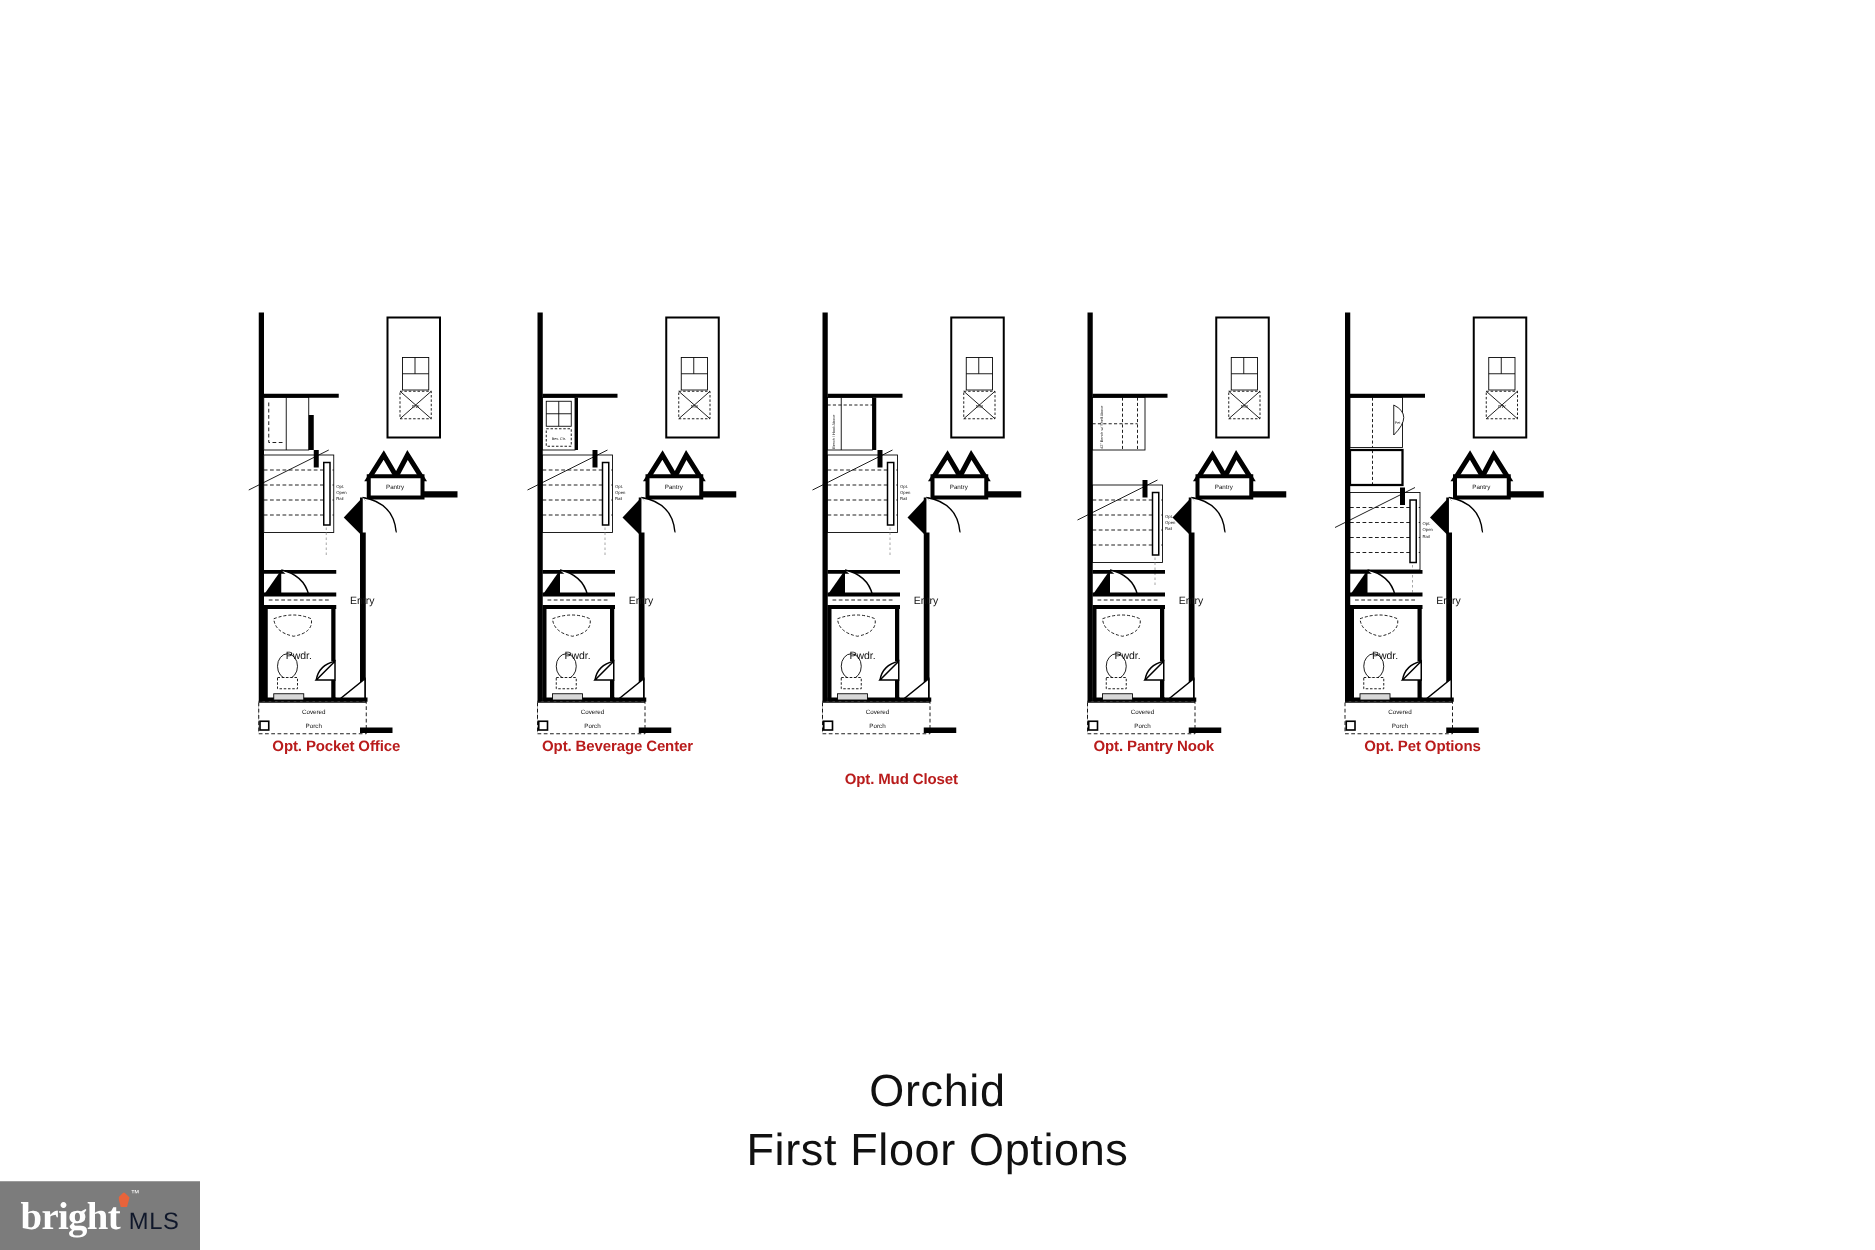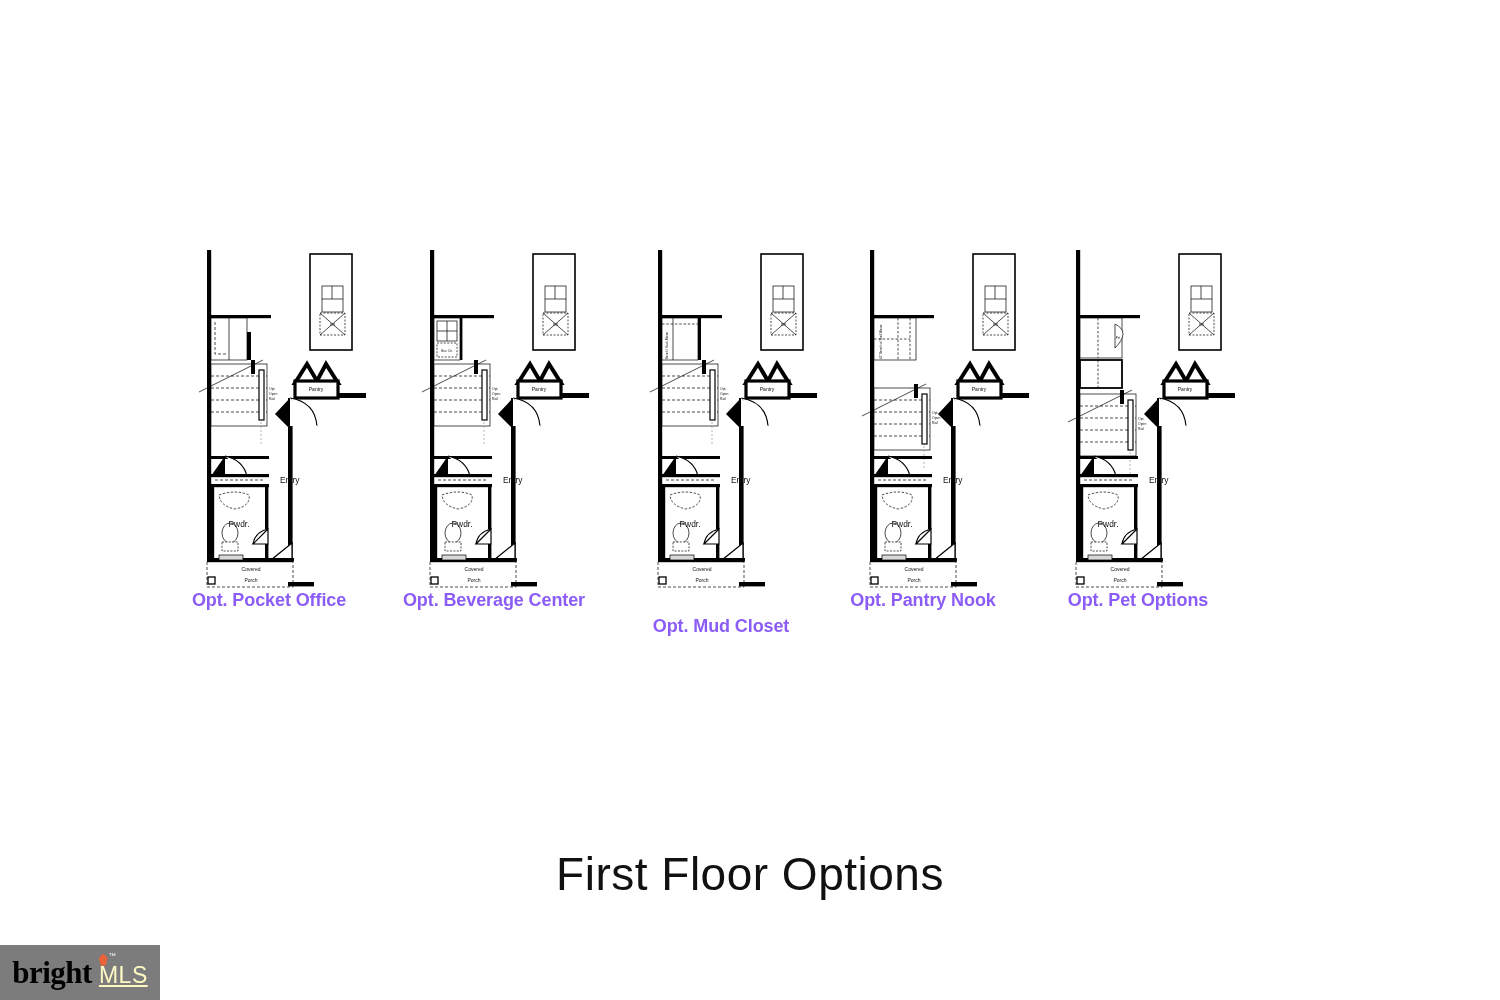--- a/index.html
+++ b/index.html
@@ -11,55 +11,55 @@
     overflow:hidden;
   }
   .canvas{position:absolute;left:0;top:0;width:1500px;height:1000px;}
   .plan-row{position:absolute;left:0;top:0;width:1500px;height:1000px;}
 
   .panel{position:absolute;top:248px;width:200px;height:360px;}
   .caption{
     position:absolute;
     top:590px;
     text-align:center;
-    font-size:18px;
+    font-size:12px;
     font-weight:bold;
-    color:#8b5cf6;
+    color:#b91c1c;
     letter-spacing:-0.1px;
     white-space:nowrap;
   }
   .title-block{
     position:absolute;
     left:0;top:850px;width:1500px;
     text-align:center;
     color:#111;
   }
   .title-line1{font-size:36px;font-weight:400;letter-spacing:0.5px;line-height:46px;}
-  .title-line2{font-size:46px;font-weight:400;letter-spacing:0.5px;line-height:48px;}
+  .title-line2{font-size:36px;font-weight:400;letter-spacing:0.5px;line-height:48px;}
 
   .watermark{
     position:absolute;left:0;bottom:0;
     width:160px;height:55px;
     background:#7c7c7c;
     display:flex;align-items:center;justify-content:center;
   }
   .wm-inner{position:relative;display:flex;align-items:baseline;}
   .wm-bright{
     font-family:"Liberation Serif", serif;
-    font-size:31px;color:#000000;font-weight:bold;letter-spacing:-0.5px;
+    font-size:31px;color:#ffffff;font-weight:bold;letter-spacing:-0.5px;
   }
   .wm-dot{
     position:absolute;
     width:9px;height:12px;
     background:#e8633a;
     right:40px;top:-1px;
     clip-path:polygon(50% 0%,100% 38%,78% 100%,22% 100%,0% 38%);
   }
   .wm-tm{font-size:7px;color:#ffffff;position:absolute;right:32px;top:-3px;}
-  .wm-mls{font-family:"Liberation Sans",sans-serif;font-size:23px;color:#fef9c3;margin-left:7px;letter-spacing:0.5px;text-decoration:underline;}
+  .wm-mls{font-family:"Liberation Sans",sans-serif;font-size:19px;color:#0f172a;margin-left:7px;letter-spacing:0.5px;}
 
   svg{display:block;}
   .tiny{font-size:3.4px;font-family:"Liberation Sans",sans-serif;fill:#111;}
   .tiny2{font-size:3.0px;font-family:"Liberation Sans",sans-serif;fill:#111;}
   .lbl{font-size:8.4px;font-family:"Liberation Sans",sans-serif;fill:#111;}
   .lbl-sm{font-size:5px;font-family:"Liberation Sans",sans-serif;fill:#111;}
 </style>
 </head>
 <body>
 
@@ -595,20 +595,21 @@
     <text class="lbl-sm" x="62" y="323" text-anchor="middle">Covered</text>
     <text class="lbl-sm" x="62" y="334" text-anchor="middle">Porch</text>
   </g>
 
 </svg>
       </div>
       <div class="caption" style="left: 1060px; width: 156px;">Opt. Pet Options</div>
     </div>
 
   <div class="title-block">
+    <div class="title-line1">Orchid</div>
     <div class="title-line2">First Floor Options</div>
   </div>
 
   <div class="watermark">
     <div class="wm-inner">
       <span class="wm-bright">bright</span>
       <span class="wm-dot"></span>
       <span class="wm-tm">™</span>
       <span class="wm-mls">MLS</span>
     </div>

